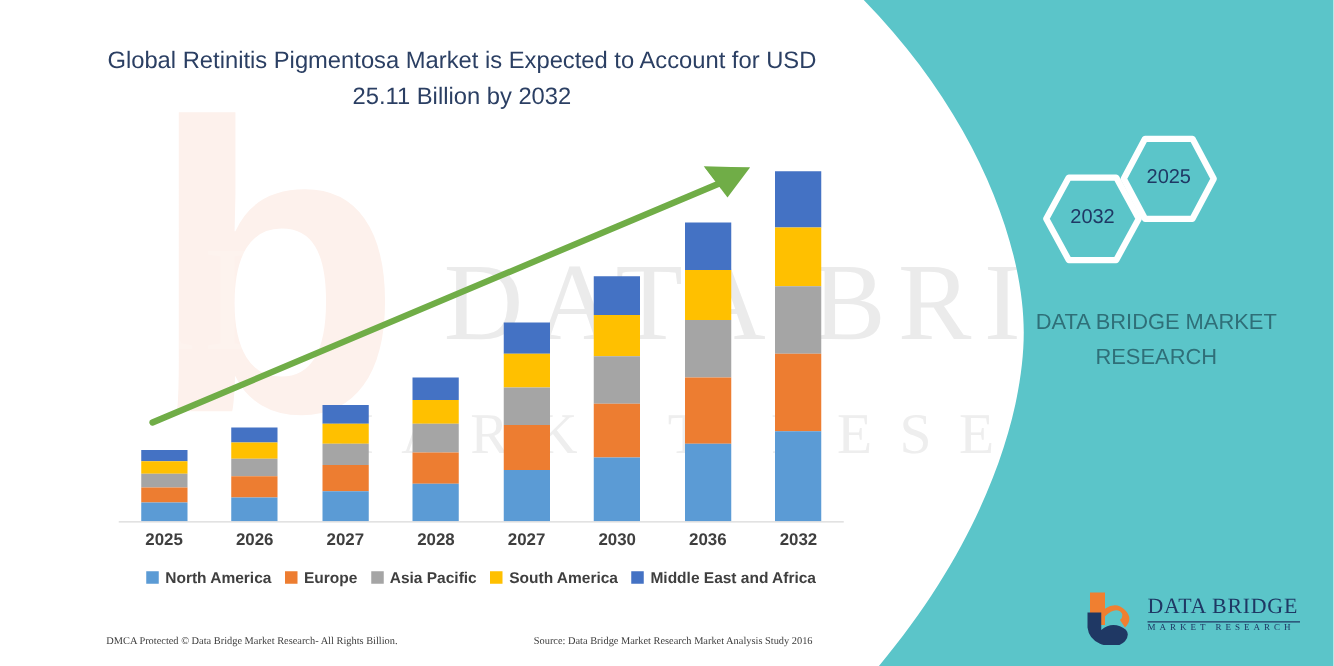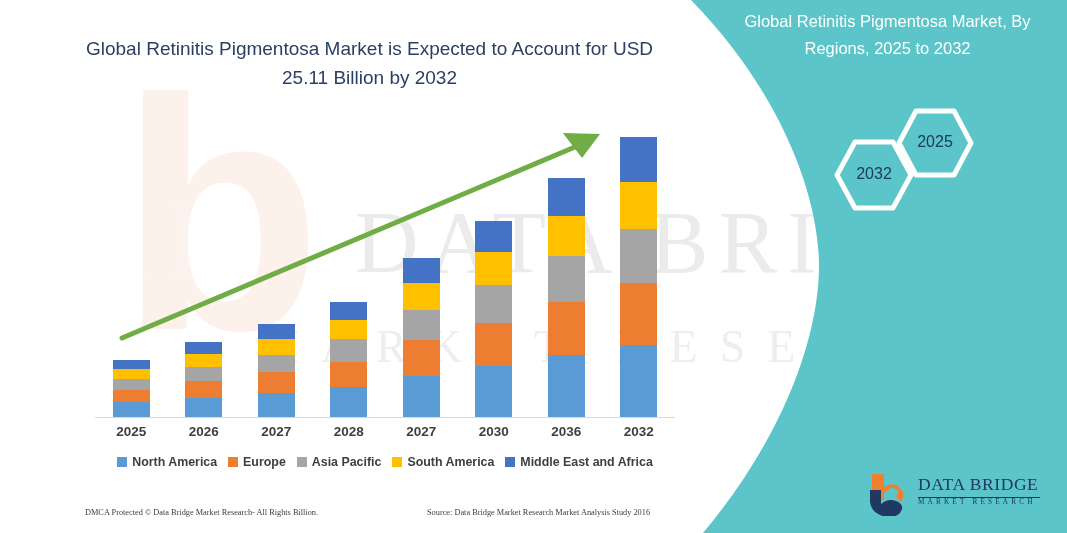--- a/index.html
+++ b/index.html
@@ -203,36 +203,36 @@
   <div class="footer foot-left">DMCA Protected © Data Bridge Market Research- All Rights Billion.</div>
   <div class="footer foot-right">Source: Data Bridge Market Research  Market Analysis Study 2016</div>
 
   <svg id="teal" viewBox="0 0 398 533" preserveAspectRatio="none">
     <path id="teal-shape" d="M 22,0 L 398,0 L 398,533 L 34,533 C 120,430 150,330 150,266 C 150,196 112,92 22,0 Z" fill="#5BC5C9"></path>
   </svg>
 
   <div class="teal-wm teal-wm1">BRI</div>
   <div class="teal-wm teal-wm2">RE</div>
 
-  <div class="teal-title">Global Retinitis Pigmentosa Market, By Regions, 2025 to 2032</div>
 
   <div class="hex" style="left:896px;top:108px;width:78px;height:70px;">
     <svg viewBox="0 0 78 70" width="78" height="70">
       <polygon points="20,3 58,3 75,35 58,67 20,67 3,35" fill="none" stroke="#ffffff" stroke-width="5" stroke-linejoin="round"></polygon>
     </svg>
     <div class="hex-label" style="top:25px;">2025</div>
   </div>
 
   <div class="hex" style="left:834px;top:139px;width:80px;height:72px;">
     <svg viewBox="0 0 80 72" width="80" height="72">
       <polygon points="21,3 59,3 77,36 59,69 21,69 3,36" fill="none" stroke="#ffffff" stroke-width="5" stroke-linejoin="round"></polygon>
     </svg>
     <div class="hex-label" style="top:26px;">2032</div>
   </div>
 
+  <div class="dbmr">DATA BRIDGE MARKET RESEARCH</div>
 
   <div id="logo">
     <svg width="48" height="46" viewBox="0 0 48 46">
       <path d="M6 4 L18 4 L18 17 Q27 11 34 18 Q41 25 34 32 L30 26 Q34 22 30 19 Q25 16 18 23 L18 30 L6 30 Z" fill="#F07F30"></path>
       <path d="M4 20 L15 20 L15 34 Q22 28 30 31 Q40 35 34 43 Q27 50 14 45 Q5 41 4 32 Z" fill="#1F3864"></path>
     </svg>
     <div class="logo-txt1">DATA BRIDGE</div>
     <div class="logo-rule"></div>
     <div class="logo-txt2">MARKET RESEARCH</div>
   </div>

